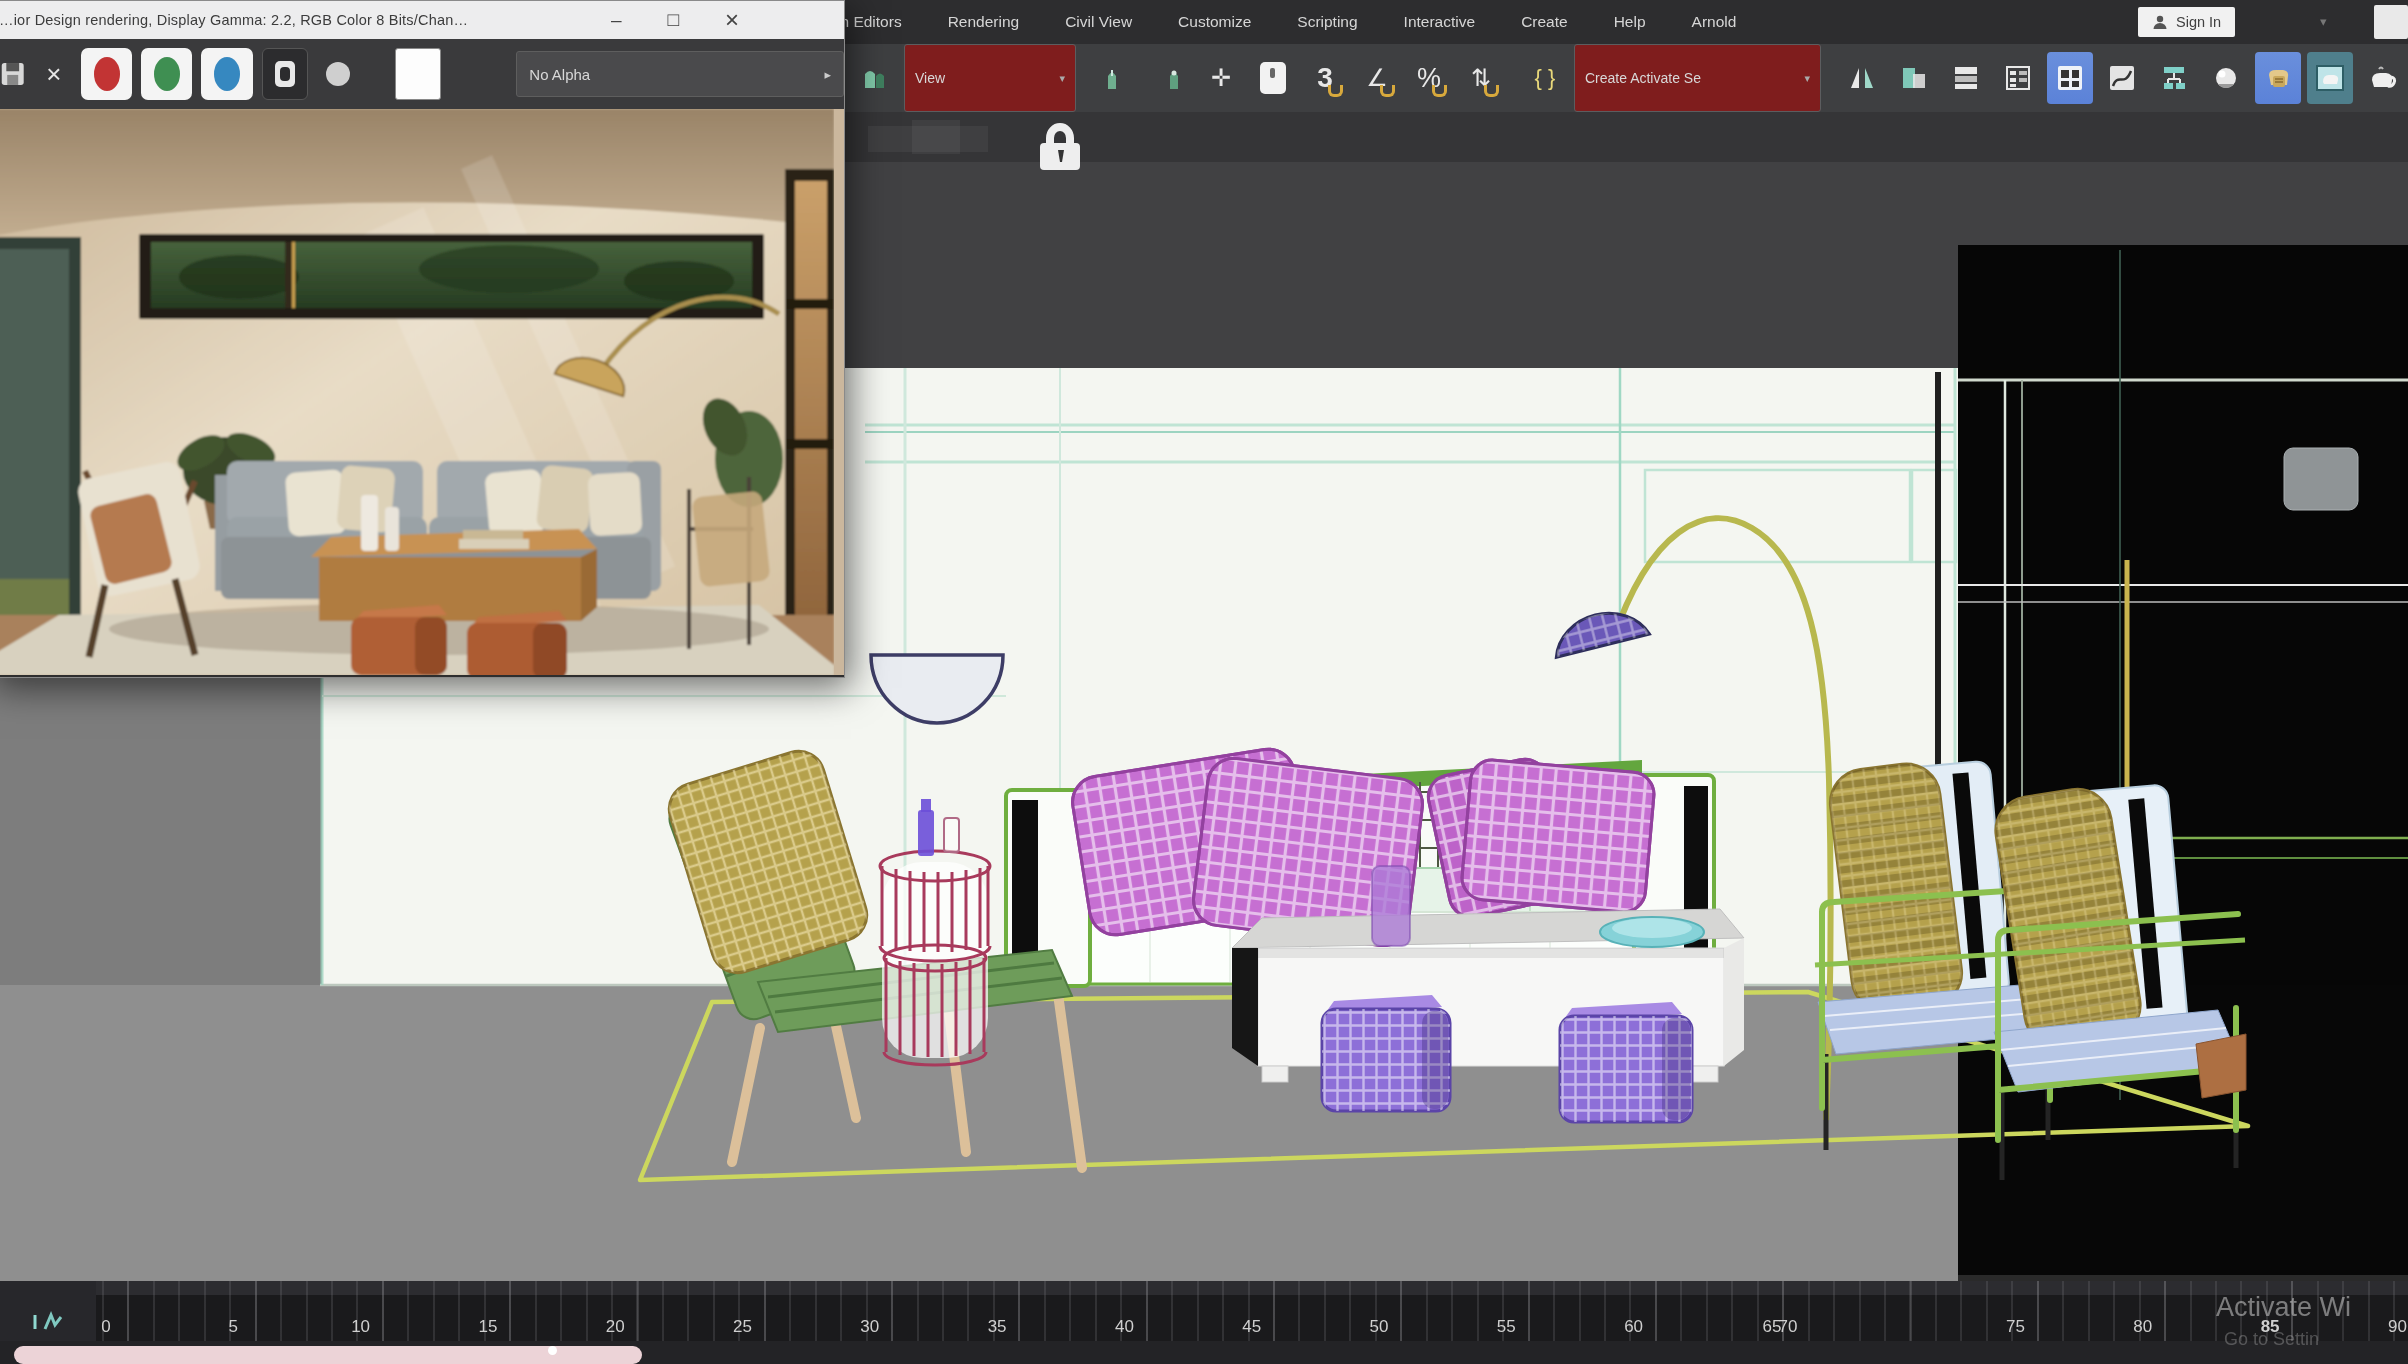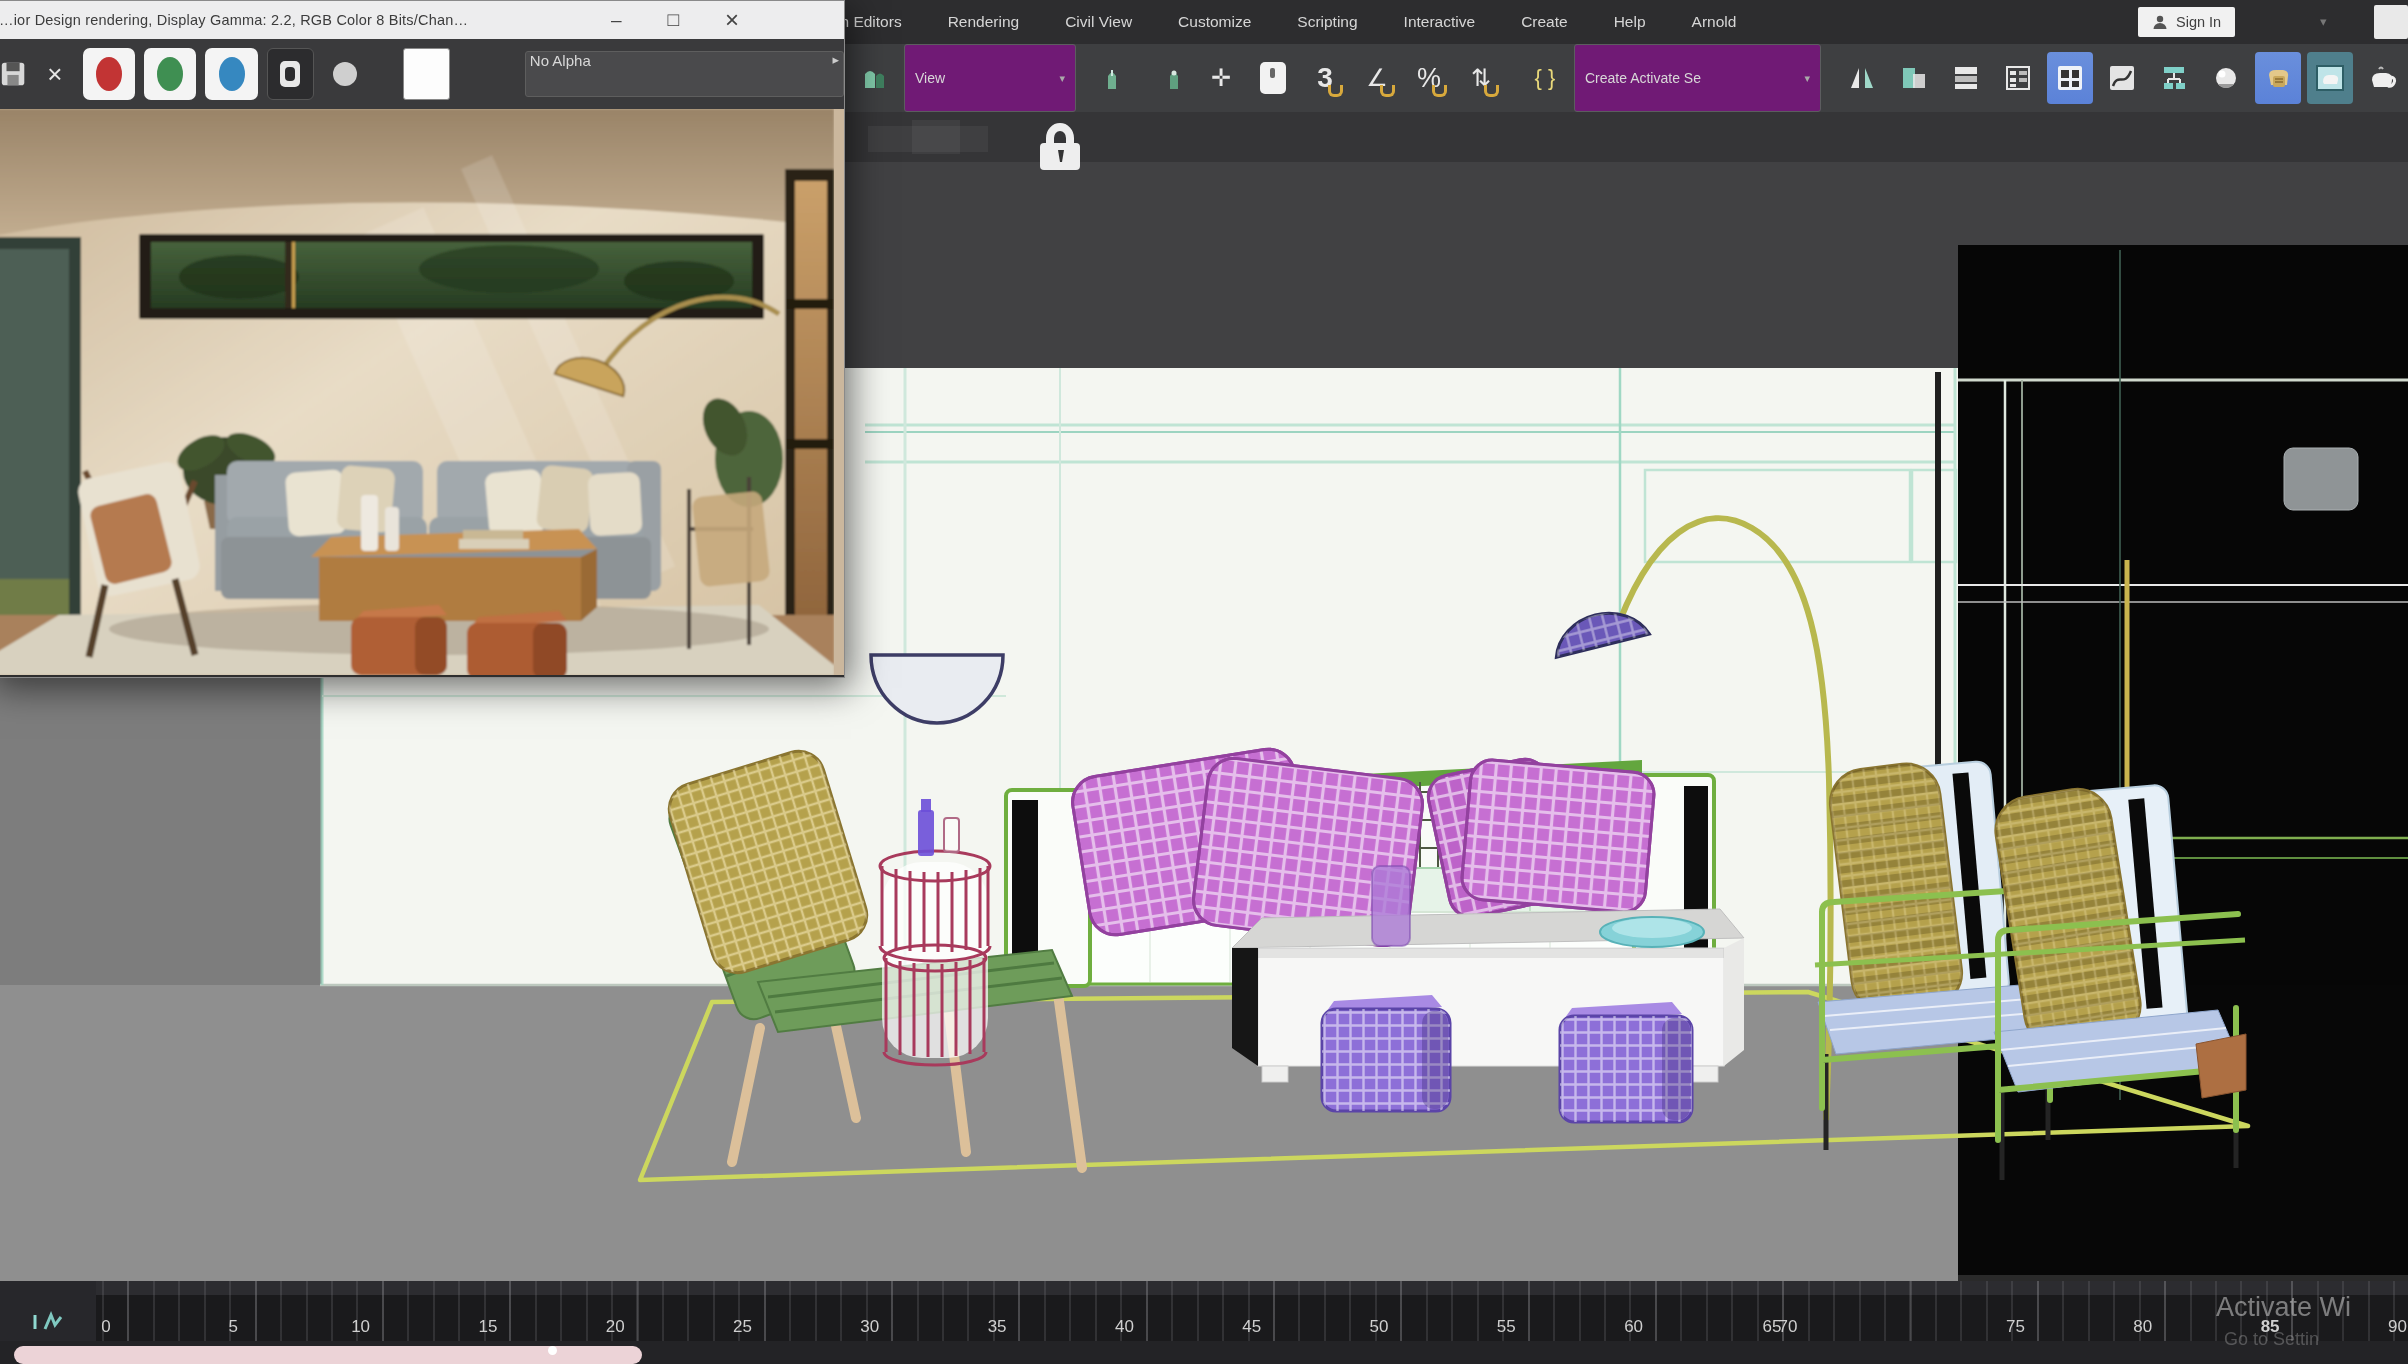--- a/index.html
+++ b/index.html
@@ -16,41 +16,41 @@
   .signin-caret{position:absolute;left:2320px;top:14px;color:#777;font-size:13px;}
   .ws-block{position:absolute;left:2374px;top:5px;width:34px;height:34px;background:#e9e9e9;border-radius:2px;}
   
   .toolbar{position:absolute;left:0;top:44px;width:2408px;height:68px;background:var(--toolbar-bg,#3e3f41);
     z-index:5;display:flex;align-items:center;gap:6px;padding-left:852px;box-sizing:border-box;}
   .tbtn{width:46px;height:52px;border-radius:4px;display:flex;align-items:center;justify-content:center;
     position:relative;color:#e8e8e8;font-size:24px;flex:0 0 auto;}
   .tbtn.active{background:linear-gradient(#6a8fdc,var(--accent-blue,#5b82d8));}
   .tbtn .mini{position:absolute;right:5px;bottom:7px;width:9px;height:9px;border:3px solid #d8a93c;
     border-top:none;border-radius:0 0 6px 6px;}
-  .tdrop{height:34px;background:#701a75;border:1px solid #5c5d5f;border-radius:3px;color:#d8d8d8;
+  .tdrop{height:34px;background:#7f1d1d;border:1px solid #5c5d5f;border-radius:3px;color:#d8d8d8;
     font-size:14px;display:flex;align-items:center;justify-content:space-between;padding:16px 10px;flex:0 0 auto;}
   .tdrop .car{color:#aaa;font-size:11px;margin-left:10px;}
   .tsep{width:6px;flex:0 0 auto;}
   .ticon{display:block;}
   
   .rfw{position:absolute;left:-12px;top:0;width:857px;height:678px;background:#2e2e2e;z-index:30;
     border:1px solid #8a8a8a;box-shadow:6px 10px 34px rgba(0,0,0,.55);box-sizing:border-box;}
   .rfw-title{height:38px;background:var(--rfw-titlebar,#ededee);display:flex;align-items:center;color:#3c3c3c;}
   .rfw-title .t{font-size:14.5px;padding-left:10px;width:600px;overflow:hidden;white-space:nowrap;
     filter:blur(.4px);letter-spacing:.2px;}
   .rfw-ctrls{display:flex;gap:46px;margin-left:12px;color:#444;font-size:19px;align-items:center;}
   .rfw-tools{height:70px;background:var(--rfw-toolbar,#3a3a3c);display:flex;align-items:center;gap:9px;padding-left:10px;}
   .chan{width:56px;height:52px;border-radius:7px;background:#f4f4f4;display:flex;align-items:center;justify-content:center;}
   .chan i{display:block;width:26px;height:34px;border-radius:50%;}
   .darkbtn{width:48px;height:50px;border-radius:6px;background:#2c2c2e;border:1px solid #555;
     display:flex;align-items:center;justify-content:center;}
   .rfw-x{color:#e6e6e6;font-size:26px;width:40px;text-align:center;}
   .swatch{width:48px;height:50px;background:#fdfdfd;border-radius:3px;border:1px solid #888;}
   .rfw-drop{width:330px;height:44px;margin-left:66px;background:#4a4a4c;border:1px solid #5e5e5e;border-radius:3px;
-    color:#d8d8d8;font-size:15px;display:flex;justify-content:space-between;padding:0 4px;
+    color:#d8d8d8;font-size:15px;display:flex;align-items:center;justify-content:space-between;padding:0 12px;
     filter:blur(.3px);}
   .rfw-img{height:566px;overflow:hidden;background:#cbb79d;}
   
   .vpsvg{position:absolute;left:0;top:112px;z-index:1;}
   
   .ruler{position:absolute;left:0;top:1281px;width:2408px;height:60px;background:var(--timeline-bg,#1a1a1c);z-index:4;
     background-image:
       repeating-linear-gradient(90deg,rgba(120,120,125,.25) 0 2px,transparent 2px 25.46px),
       repeating-linear-gradient(90deg,rgba(200,200,205,.18) 0 2px,transparent 2px 127.3px),
       linear-gradient(#2c2c30 0 14px,transparent 14px);}

